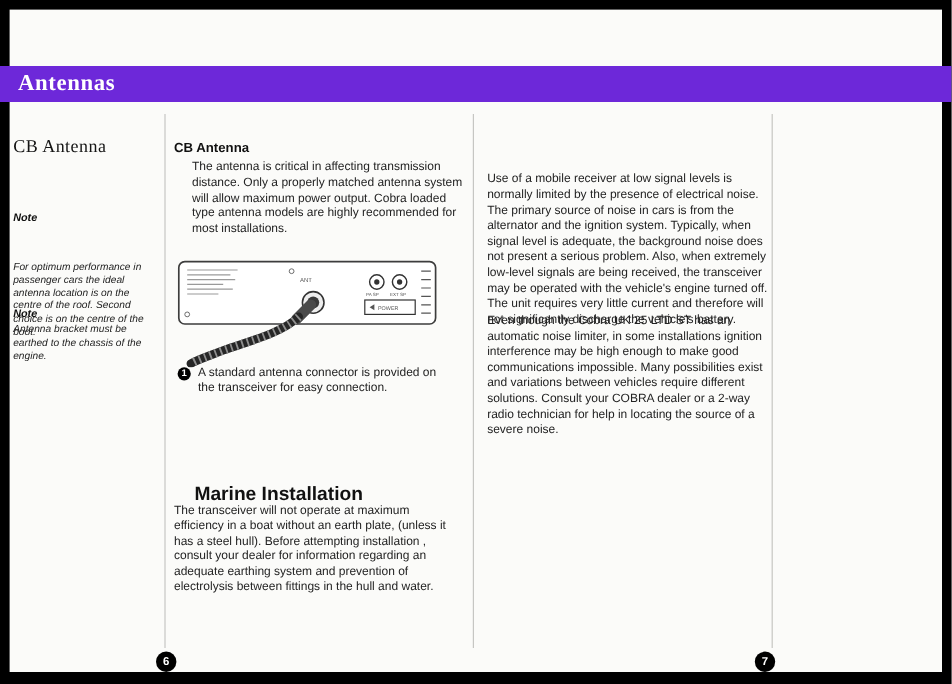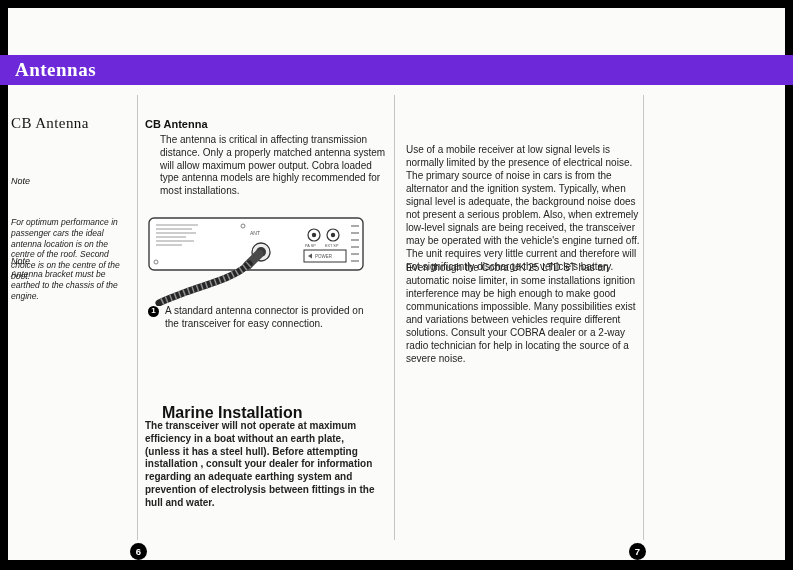--- a/index.html
+++ b/index.html
@@ -30,21 +30,21 @@
   }
   .vl-1 { left:137px; } .vl-2 { left:394px; } .vl-3 { left:643px; }
 
   
   .lc-heading {
     position:absolute; left:11px; top:115px;
     font-family:"Liberation Serif","DejaVu Serif",serif;
     font-size:15px; color:#141414; letter-spacing:0.4px;
   }
   .note-label {
-    position:absolute; left:11px; font-size:9px; font-weight:normal;
+    position:absolute; left:11px; font-size:9px; font-weight:bold;
     font-style:italic; color:#111;
   }
   .nl-1 { top:176px; } .nl-2 { top:256px; }
   .note-text {
     position:absolute; left:11px; width:121px; font-size:8.5px;
     font-style:italic; line-height:10.8px; color:#222;
   }
   .nt-1 { top:189px;margin-top:28px; } .nt-2 { top:269px; }
 
   
@@ -66,21 +66,21 @@
     flex:0 0 auto; width:11px; height:11px; margin-top:1px;
     background:#000; color:#fff; border-radius:50%;
     font-size:8px; font-weight:bold;
     display:flex; align-items:center; justify-content:center;
   }
   .marine-heading {
     position:absolute; left:162px; top:404px; font-size:16px; font-weight:bold; color:#111;
   }
   .marine-body {
     position:absolute; left:145px; top:420px; width:233px;
-    font-size:10px; line-height:12.8px; color:#232323;font-weight:bold;
+    font-size:10px; line-height:12.8px; color:#232323;
   }
 
   
   .rc-p1 {
     position:absolute; left:406px; top:113px; width:239px;
     font-size:10px; line-height:13px; color:#232323;margin-top:30px;
   }
   .rc-p2 {
     position:absolute; left:406px; top:261px; width:239px;
     font-size:10px; line-height:13px; color:#232323;

